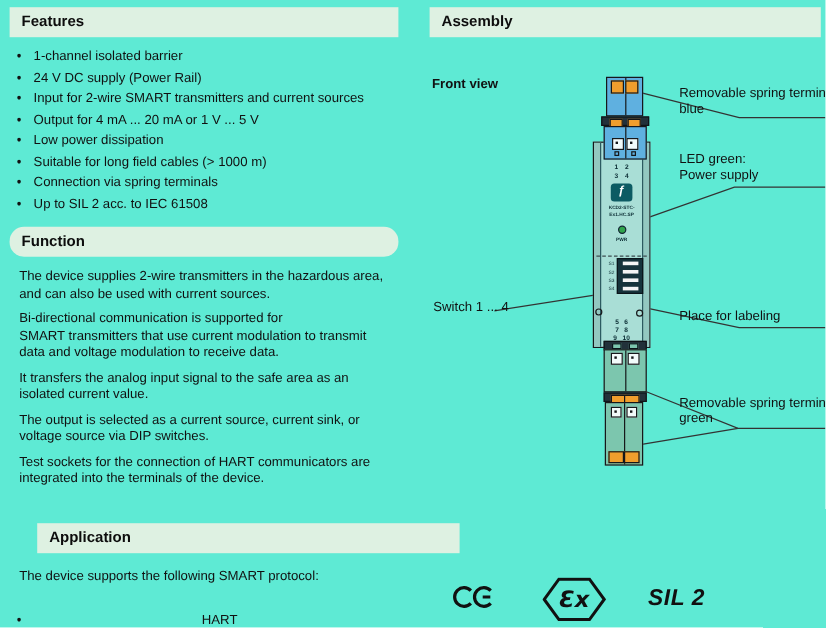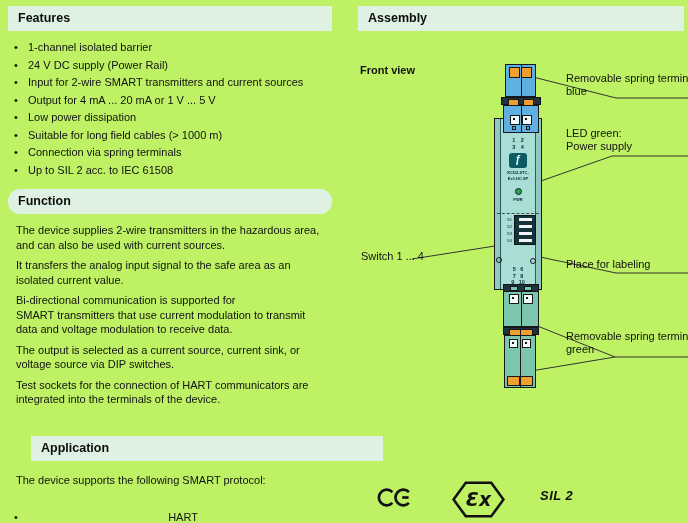--- a/index.html
+++ b/index.html
@@ -1,16 +1,16 @@
 <!DOCTYPE html>
 <html><head>
 <meta charset="utf-8">
 <style>
   html,body{margin:0;padding:0;background:#fff;}
-  #page{position:relative;width:688px;height:523px;background:#bef264;overflow:hidden;
+  #page{position:relative;width:688px;height:523px;background:#5eead4;overflow:hidden;
         font-family:"Liberation Sans",sans-serif;color:#111;}
   .abs{position:absolute;box-sizing:border-box;}
   
   .bar{position:absolute;box-sizing:border-box;height:25px;background:#def1e2;
        font-size:12.5px;font-weight:bold;line-height:25px;padding-left:10px;color:#0d0d0d;}
   
   .bullets{position:absolute;margin:0;padding:0;list-style:none;}
   .bullets li{position:relative;padding-left:20px;font-size:11px;line-height:17.5px;white-space:nowrap;}
   .bullets li::before{content:"\2022";position:absolute;left:6px;}
   .parastack p{font-size:11px;line-height:14.5px;white-space:pre;margin:0 0 6px 0;}
@@ -24,21 +24,21 @@
   .blueblk{background:#5fb0e0;border:1px solid #16181a;}
   .greenblk{background:#7cc6ae;border:1px solid #16181a;}
   .divider{position:absolute;left:50%;top:0;bottom:0;width:1px;background:#16181a;}
   .clamp{position:absolute;background:#f09e2d;border:1px solid #16181a;}
   .darkband{background:#22313a;border:1px solid #101418;}
   .socket{position:absolute;background:#f2fbfa;border:1px solid #16181a;}
   .socket i{position:absolute;left:2px;top:2px;width:2px;height:2px;background:#16181a;}
   .tinytxt{position:absolute;white-space:pre-line;text-align:center;color:#0a2c33;}
   .hole{position:absolute;width:6px;height:6px;border:1px solid #16181a;border-radius:50%;box-sizing:border-box;}
   
-  #sil{position:absolute;font-size:13px;font-weight:bold;font-style:italic;letter-spacing:.5px;}
+  #sil{position:absolute;font-size:19px;font-weight:bold;font-style:italic;letter-spacing:.5px;}
   svg{display:block;}
 </style>
 </head>
 <body>
 
 <div id="page">
 
   <div class="bar" style="left:8px;top:6px;width:324px;">
     <span>Features</span>
   </div>
@@ -54,25 +54,25 @@
     <li>Up to SIL 2 acc. to IEC 61508</li>
   </ul>
 
   <div class="bar" style="left:8px;top:189px;width:324px;border-radius:12px;">
     <span>Function</span>
   </div>
 
   <div class="abs parastack" style="left:16px;top:223px;width:336px;">
     <p>The device supplies 2-wire transmitters in the hazardous area,
 and can also be used with current sources.</p>
-    <p>It transfers the analog input signal to the safe area as an
-isolated current value.</p>
     <p>Bi-directional communication is supported for
 SMART transmitters that use current modulation to transmit
 data and voltage modulation to receive data.</p>
+    <p>It transfers the analog input signal to the safe area as an
+isolated current value.</p>
     <p>The output is selected as a current source, current sink, or
 voltage source via DIP switches.</p>
     <p>Test sockets for the connection of HART communicators are
 integrated into the terminals of the device.</p>
   </div>
 
   <div class="bar" style="left:8px;top:436px;width:352px;margin-left:23px;">
     <span>Application</span>
   </div>
 

